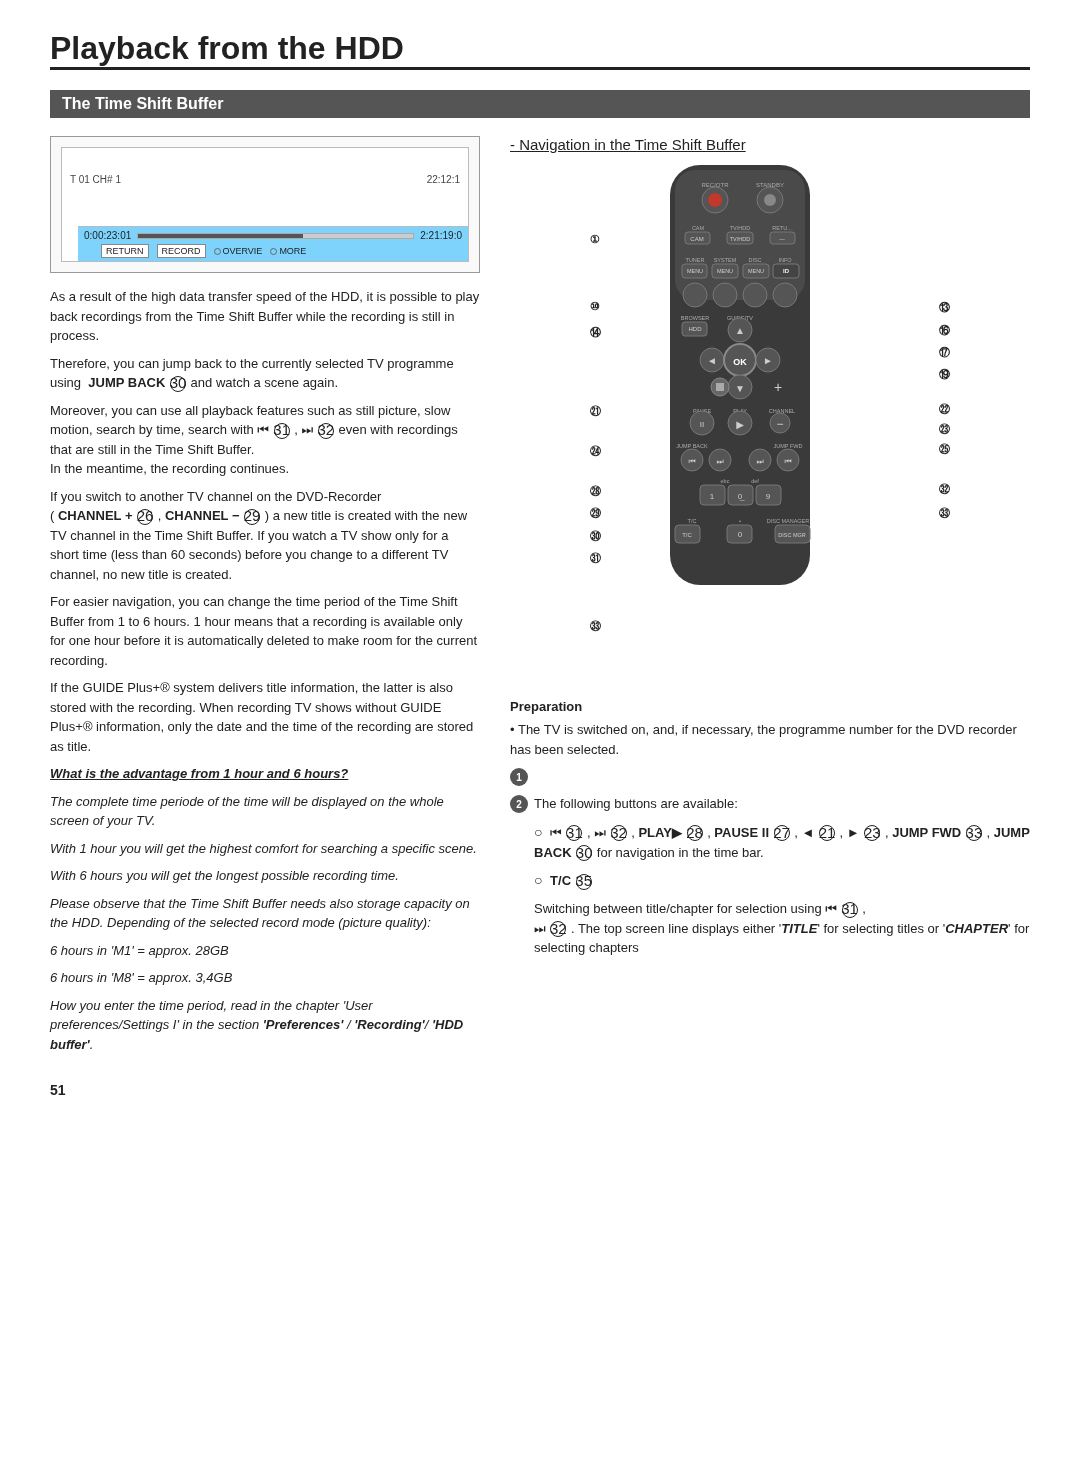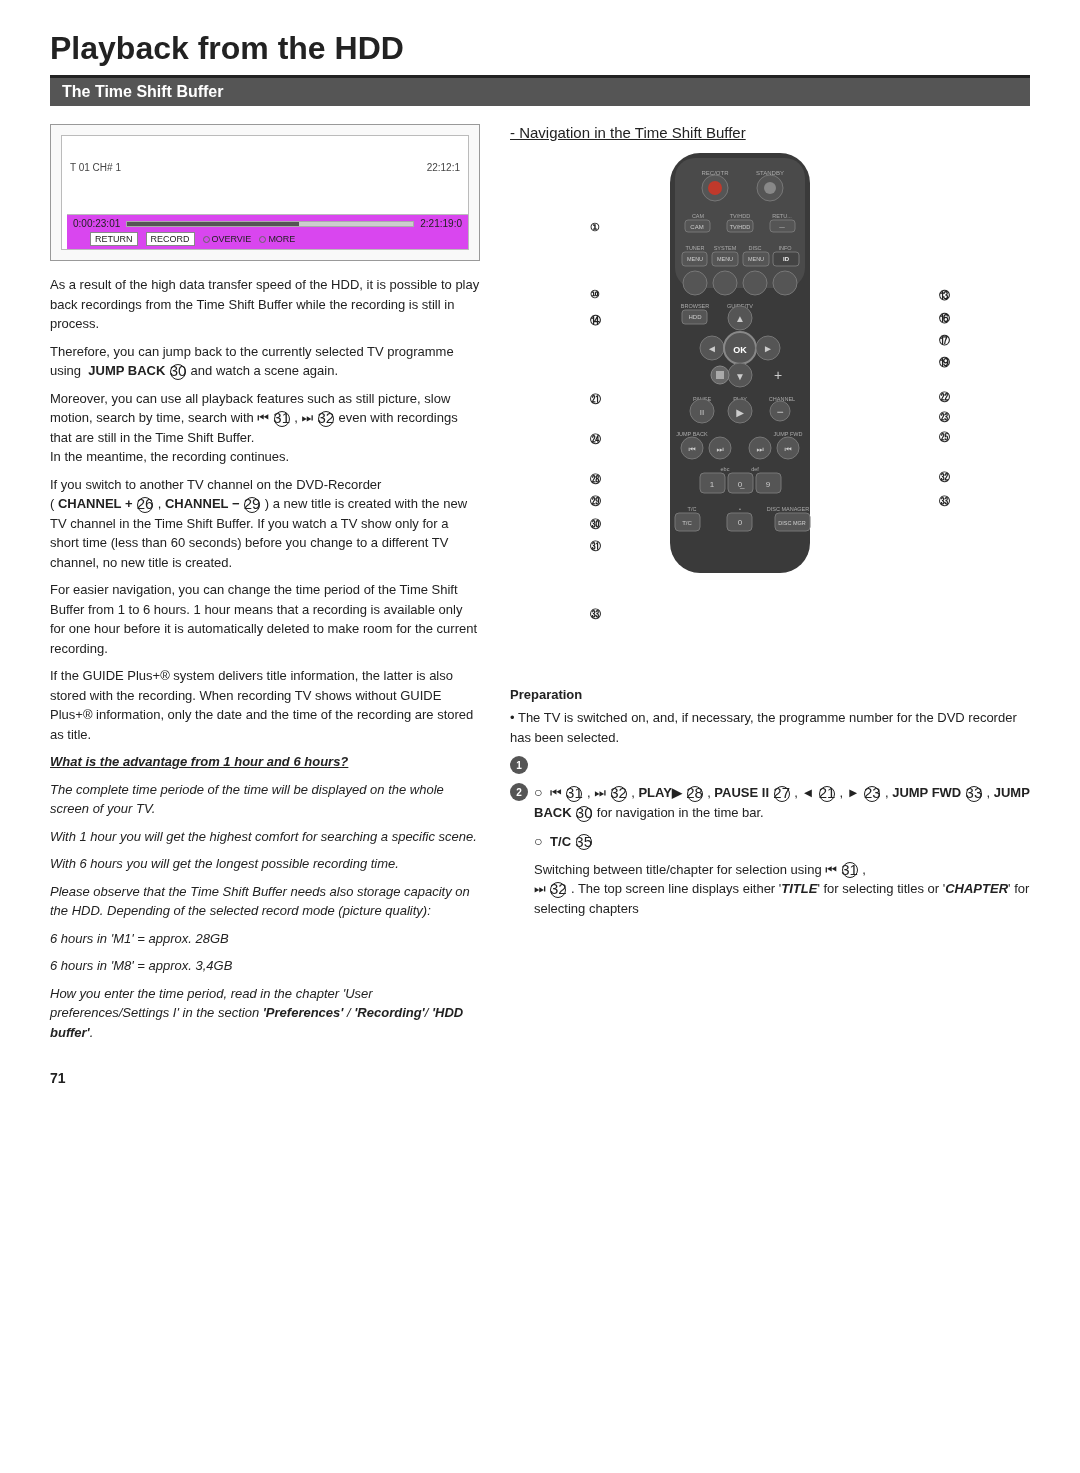--- a/index.html
+++ b/index.html
@@ -9,21 +9,21 @@
       background: #fff;
       color: #222;
       width: 1080px;
       min-height: 1473px;
       padding: 30px 50px 40px 50px;
     }
     h1 {
       font-size: 32px;
       font-weight: bold;
       border-bottom: 3px solid #222;
-      padding-bottom: 8px;
+      margin-bottom: 20px;
       font-family: Arial, sans-serif;
     }
     .section-header {
       background: #555;
       color: #fff;
       font-size: 16px;
       font-weight: bold;
       padding: 5px 12px;
       margin-bottom: 18px;
     }
@@ -56,22 +56,22 @@
     .tv-top-row {
       display: flex;
       justify-content: space-between;
       font-size: 10px;
       color: #444;
       margin-bottom: 50px;
       margin-top: 20px;
     }
     .tv-bottom-bar {
       position: absolute;
-      bottom: 0; left: 5px; right: 0;
-      background: #d946ef;
+      bottom: 0; left: 16px; right: 0;
+      background: #7dd3fc;
       border-top: 1px solid #bbb;
       padding: 3px 6px;
     }
     .tv-progress-row {
       display: flex;
       align-items: center;
       justify-content: space-between;
       font-size: 10px;
       margin-bottom: 3px;
     }
@@ -386,20 +386,21 @@
       <div class="prep-title">Preparation</div>
       <p>• <span>The TV is switched on, and, if necessary, the programme number for the DVD recorder has been selected.</span></p>
 
       <div class="step-item">
         <span class="step-num">1</span>
       </div>
 
       <div class="step-item">
         <span class="step-num">2</span>
         <div>
+          <p>The following buttons are available:</p>
           <p>
             <span class="bullet-o">○</span>
             ⏮ <span class="num-circle">31</span> ,
             ⏭ <span class="num-circle">32</span> ,
             <span class="bold">PLAY▶</span> <span class="num-circle">28</span> ,
             <span class="bold">PAUSE II</span> <span class="num-circle">27</span> ,
             ◄ <span class="num-circle">21</span> ,
             ► <span class="num-circle">23</span> ,
             <span class="bold">JUMP FWD</span> <span class="num-circle">33</span> ,
             <span class="bold">JUMP BACK</span> <span class="num-circle">30</span> for navigation in the time bar.
@@ -409,13 +410,13 @@
             <span class="bold">T/C</span> <span class="num-circle">35</span>
           </p>
           <p>Switching between title/chapter for selection using ⏮ <span class="num-circle">31</span> ,<br>
           ⏭ <span class="num-circle">32</span> . The top screen line displays either '<span class="italic-bold">TITLE</span>' for selecting titles or '<span class="italic-bold">CHAPTER</span>' for selecting chapters</p>
         </div>
       </div>
     </div>
   </div>
 </div>
 
-<div class="page-num">71</div>
+<div class="page-num">51</div>
 
 </body></html>

